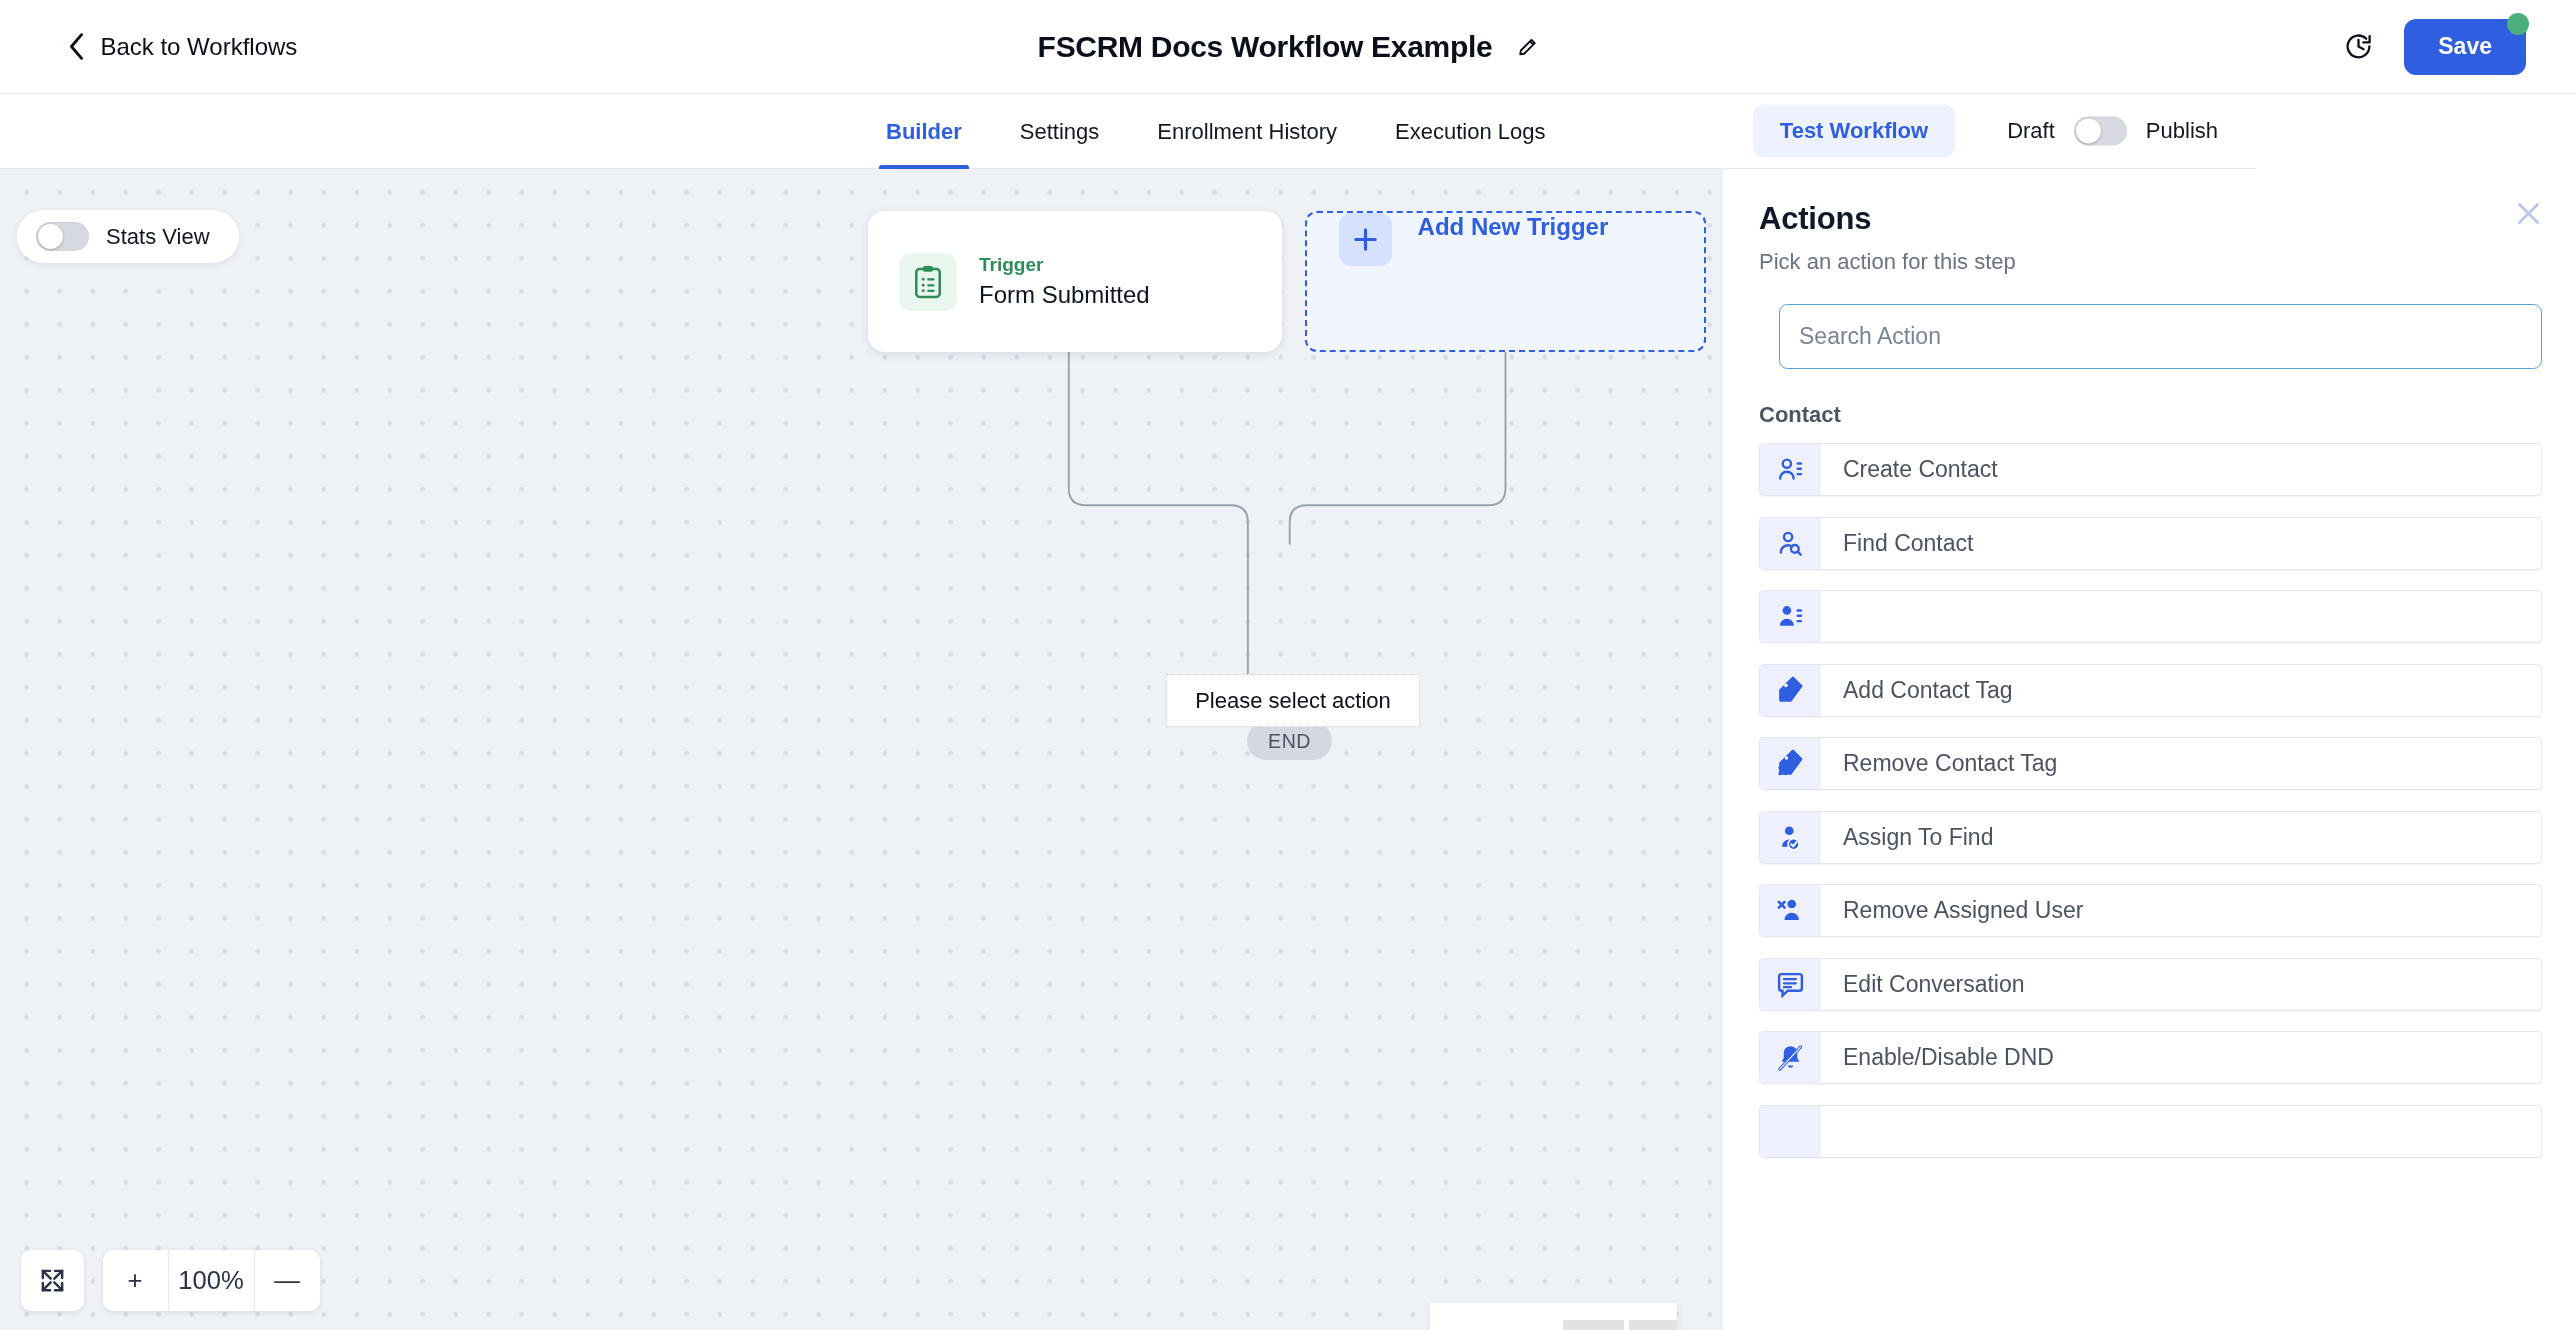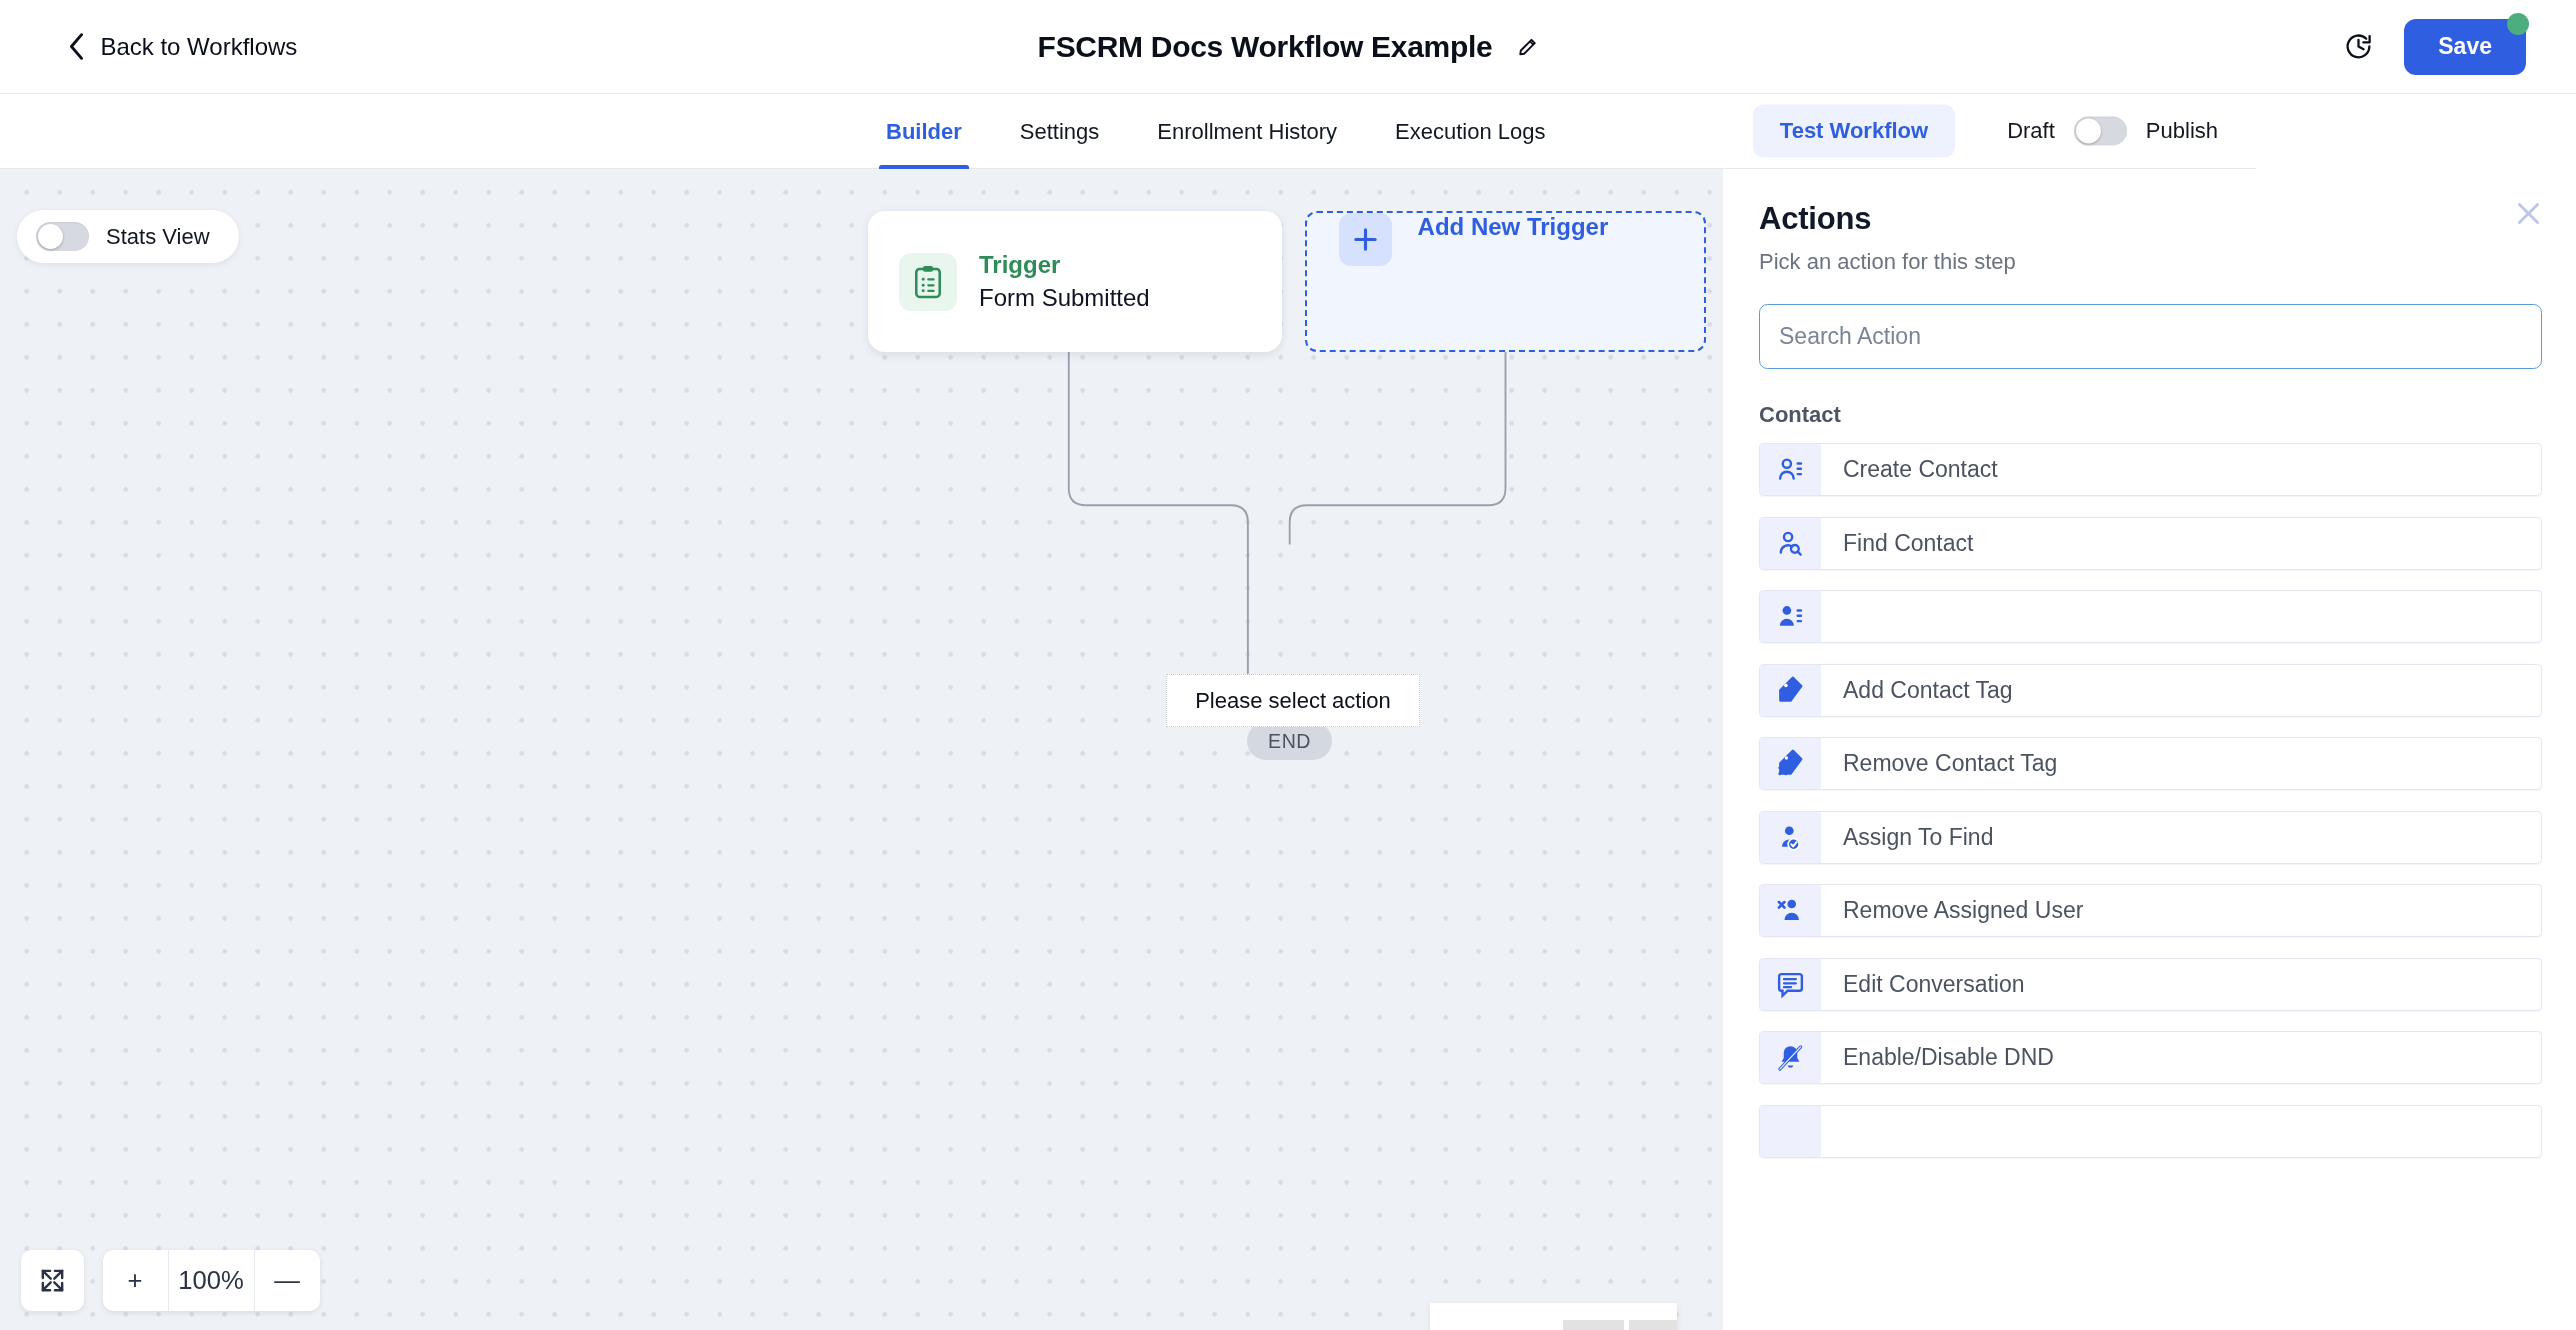--- a/index.html
+++ b/index.html
@@ -134,21 +134,21 @@
     box-shadow: 0 2.6px 8.5px rgba(25,35,70,.09);
     display: flex; align-items: center; padding: 0 31px; gap: 22px;
     cursor: pointer;
   }
   #trigger-icon-box {
     width: 58px; height: 58px; border-radius: 12px;
     background: #e8f6ed; display: flex; align-items: center; justify-content: center;
     flex: none;
   }
   #trigger-texts { display: flex; flex-direction: column; gap: 5.1px; }
-  #trigger-kind { font-size: 24px; color: #2f8b58; font-weight: 600; }
+  #trigger-kind { font-size: 19px; color: #2f8b58; font-weight: 600; }
   #trigger-name { font-size: 24px; color: #0e1422; }
 
   #add-trigger-node {
     position: absolute; left: 1305px; top: 42px;
     width: 401px; height: 141px;
     background: #f1f5fe; border: 2.6px dashed #2f5fe0; border-radius: 12px;
     display: flex; padding: 0 32px; gap: 25.6px;
     cursor: pointer;
   }
   #add-trigger-plusbox {
@@ -212,21 +212,21 @@
     width: 853px; height: 1162px;
     background: #ffffff; overflow: hidden;
   }
   #panel-header { position: relative; padding: 32px 34px 0 36px; }
   #panel-title { font-size: 31px; font-weight: 700; color: #111827; letter-spacing: -0.2px; }
   #panel-subtitle { font-size: 22px; color: #6b7280; margin-top: 12px; }
   #panel-close {
     position: absolute; right: 32px; top: 29px;
     width: 31px; height: 31px; cursor: pointer;
   }
-  #search-wrap { padding: 29px 34px 4px 36px; }
+  #search-wrap { padding: 29px 34px 4px 36px; margin-left: 20px; }
   #search-input {
     width: 100%; height: 65px;
     border: 1.7px solid #5b9bd5; border-radius: 8.5px;
     padding: 0 19px; font-size: 23px; color: #111827;
     font-family: "Liberation Sans", sans-serif;
     outline: none; background: #ffffff;
   }
   #search-input::placeholder { color: #7b8494; }
 
   #group-label {

